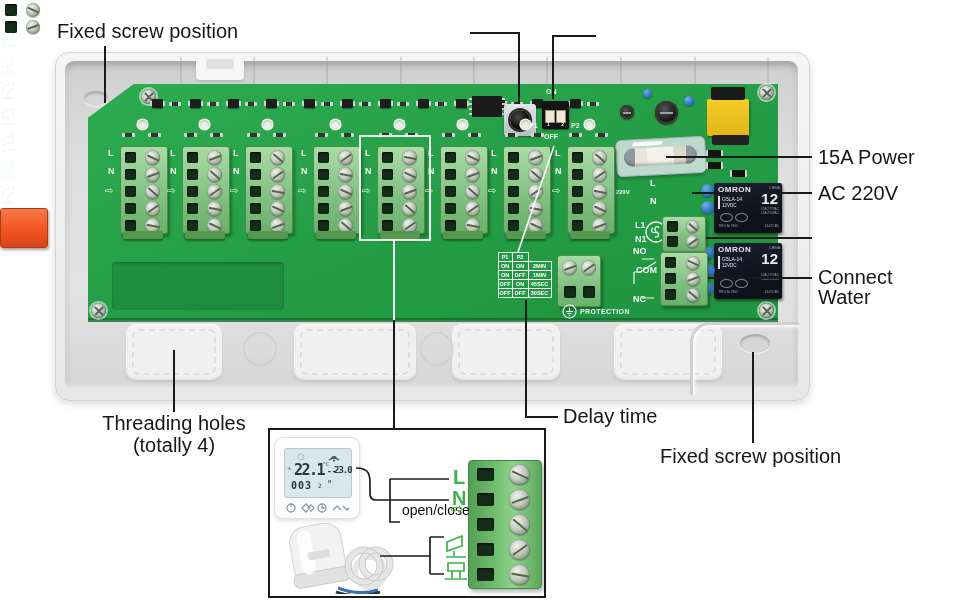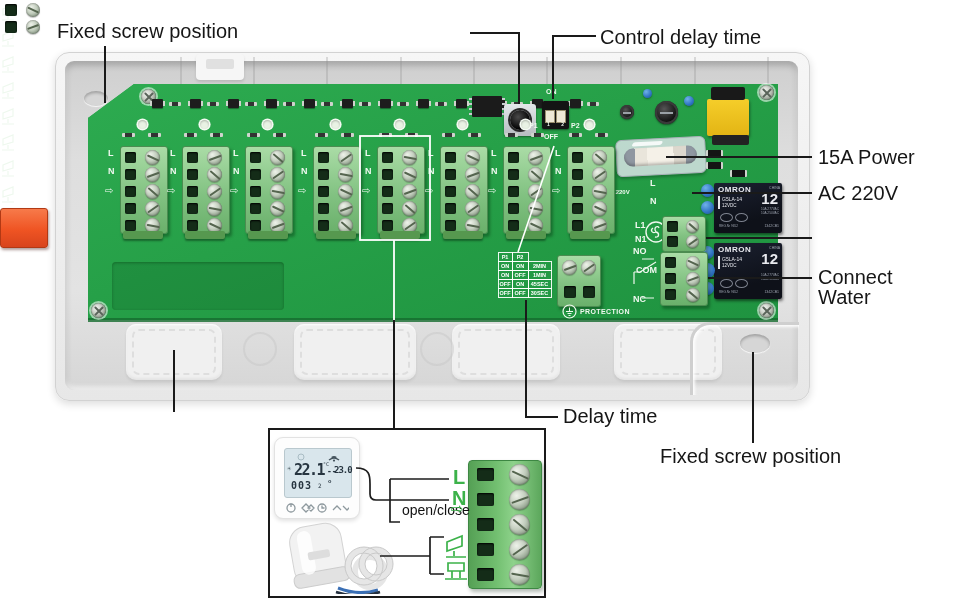--- a/index.html
+++ b/index.html
@@ -637,26 +637,29 @@
       <path d="M812 238 H690"></path>
       <path d="M812 278 H692"></path>
       <path d="M526 300 V417 H558"></path>
       <path d="M174 350 V412"></path>
       <path d="M753 352 V443"></path>
       <path d="M394 320 V429"></path>
     </g>
   </svg>
 
   <span class="label" style="left:57px;top:20px;">Fixed screw position</span>
-  <span class="label" style="left:600px;top:26px;">Control delay time</span>
   <span class="label" style="left:818px;top:146px;">15A Power</span>
   <span class="label" style="left:818px;top:182px;">AC 220V</span>
   <span class="label" style="left:818px;top:266px;">Connect</span>
   <span class="label" style="left:818px;top:286px;">Water</span>
   <span class="label" style="left:563px;top:405px;">Delay time</span>
+  <div class="label" style="left:78px;top:412px;width:192px;text-align:center;line-height:22px;">
+    <div>Threading holes</div>
+    <div>(totally 4)</div>
+  </div>
   <span class="label" style="left:660px;top:445px;">Fixed screw position</span>
 
   <div class="inset">
 
     <div class="thermostat">
       <div class="lcd">
         <svg class="abs" style="left:10px;top:3px;" width="46" height="10">
           <circle cx="6" cy="5" r="3" fill="none" stroke="#a9bcc4" stroke-width="1"></circle>
           <path d="M34 8 a8 8 0 0 1 10 0 M36.5 5.5 a5 5 0 0 1 5 0" stroke="#46555e" stroke-width="1.4" fill="none"></path>
           <circle cx="39" cy="8.6" r="1.1" fill="#46555e"></circle>

